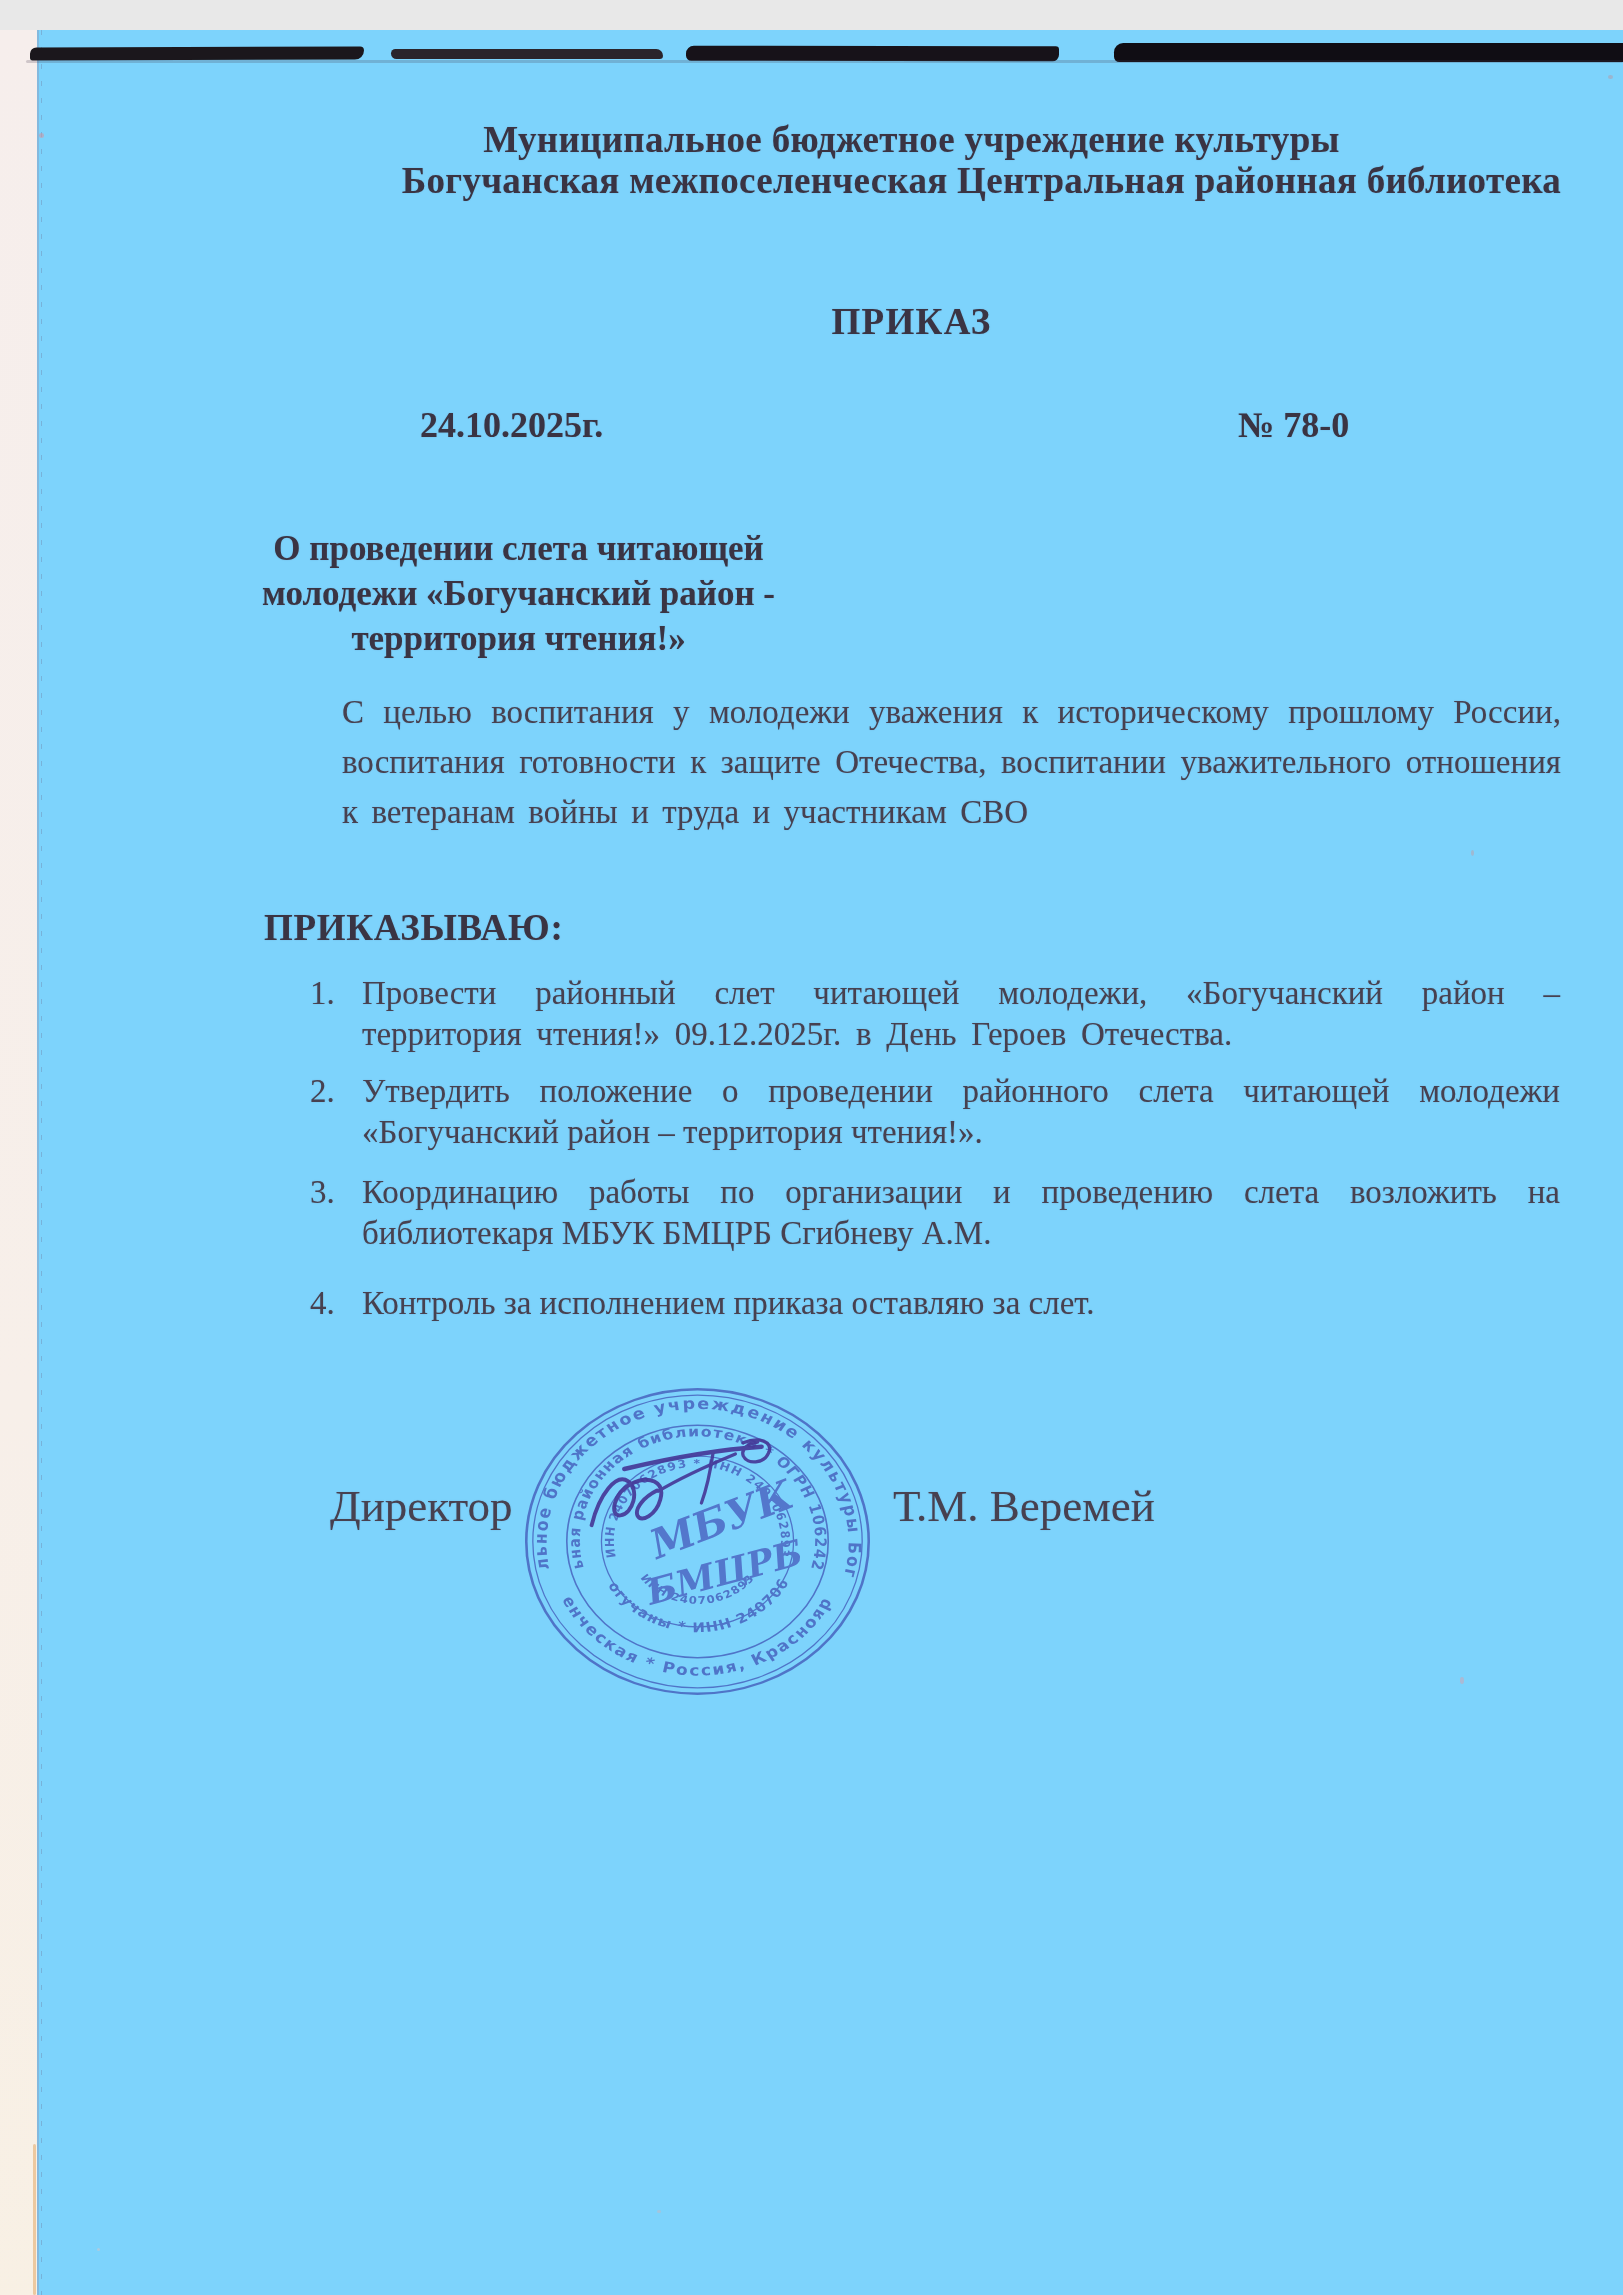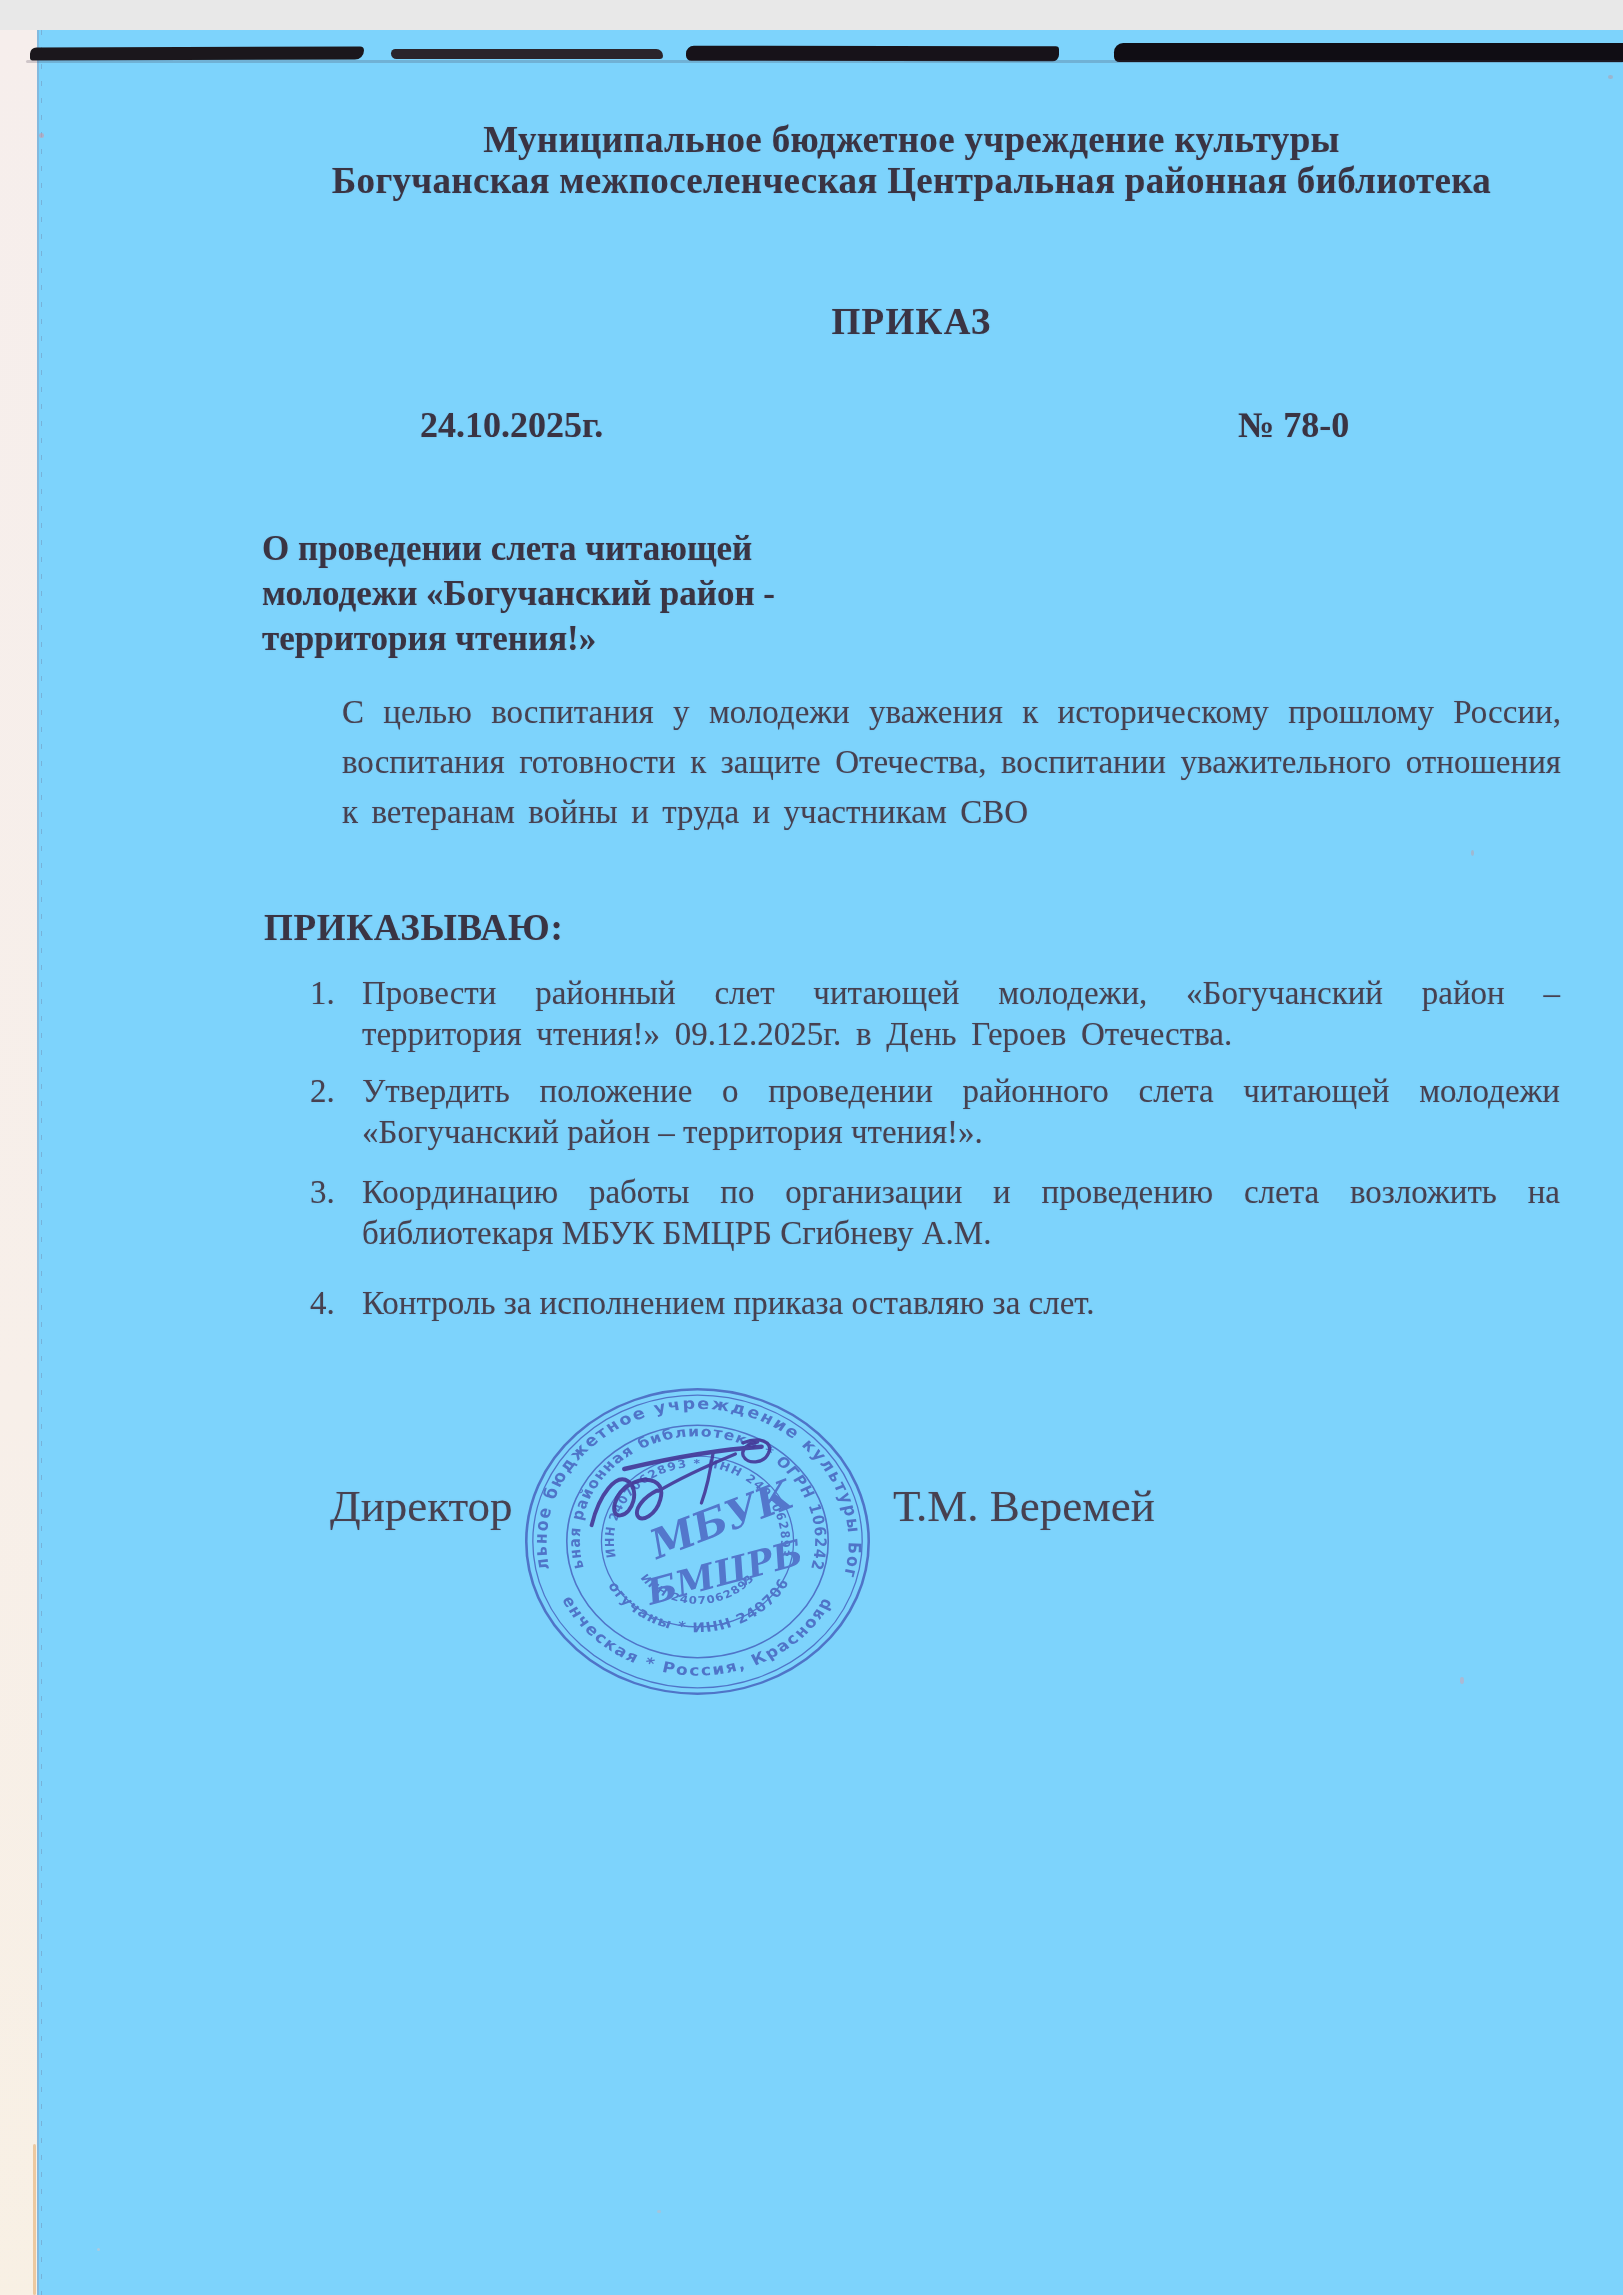--- a/index.html
+++ b/index.html
@@ -93,27 +93,27 @@
   </div>
 
   <div class="abs speck" style="left:39px;top:103px;width:5.2px;height:4.6px;background:#d98f98;"></div>
   <div class="abs speck" style="left:1471px;top:820px;width:3.3px;height:5.9px;background:#c2a0a8;"></div>
   <div class="abs speck" style="left:1460px;top:1647px;width:3.9px;height:6.5px;background:#d8a2ae;"></div>
   <div class="abs speck" style="left:657px;top:2180px;width:3.9px;height:3.3px;background:#cbb7c0;"></div>
   <div class="abs speck" style="left:1608px;top:45px;width:4.6px;height:3.9px;background:#b79aa4;"></div>
   <div class="abs speck" style="left:97px;top:2218px;width:3.3px;height:3.3px;background:#d9c5c8;"></div>
 
   <div class="abs txt bold header-line" style="top:89px;">Муниципальное бюджетное учреждение культуры</div>
-  <div class="abs txt bold header-line" style="top:130px;">Богучанская межпоселенческая Центральная районная библиотека</div>
+  <div class="abs txt bold header-line" style="top:130px;text-align:right;">Богучанская межпоселенческая Центральная районная библиотека</div>
   <div class="abs txt bold header-line doc-type" style="top:271px;">ПРИКАЗ</div>
 
   <div class="abs txt bold meta" style="left:420px;top:376px;">24.10.2025г.</div>
   <div class="abs txt bold meta" style="left:1238px;top:376px;">№ 78-0</div>
 
-  <div class="abs" style="left:262px;top:496px;">
+  <div class="abs" style="left:262px;top:496px;text-align:center;">
     <div class="txt bold subject">О проведении слета читающей</div>
     <div class="txt bold subject">молодежи «Богучанский район -</div>
     <div class="txt bold subject">территория чтения!»</div>
   </div>
 
   <div class="abs txt preamble">С целью воспитания у молодежи уважения к историческому прошлому России, воспитания готовности к защите Отечества, воспитании уважительного отношения к ветеранам войны и труда и участникам СВО</div>
 
   <div class="abs txt bold order-heading" style="left:264px;top:876px;">ПРИКАЗЫВАЮ:</div>
 
   <div class="abs" style="left:310px;top:943px;width:1251px;">

